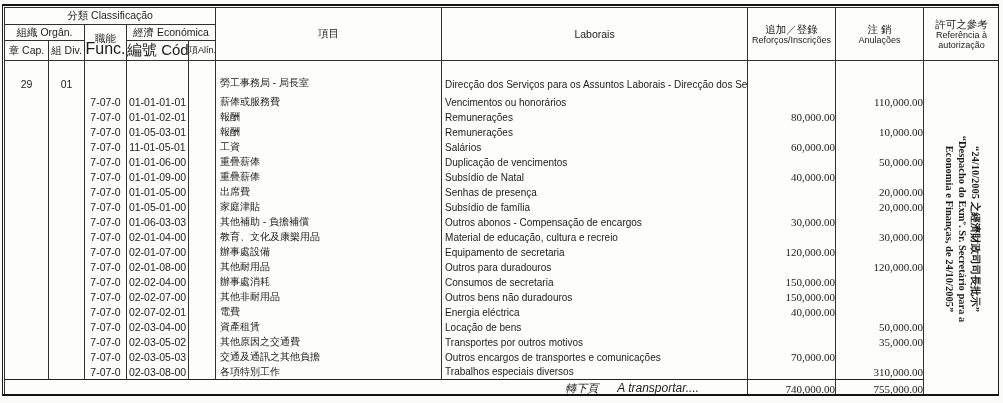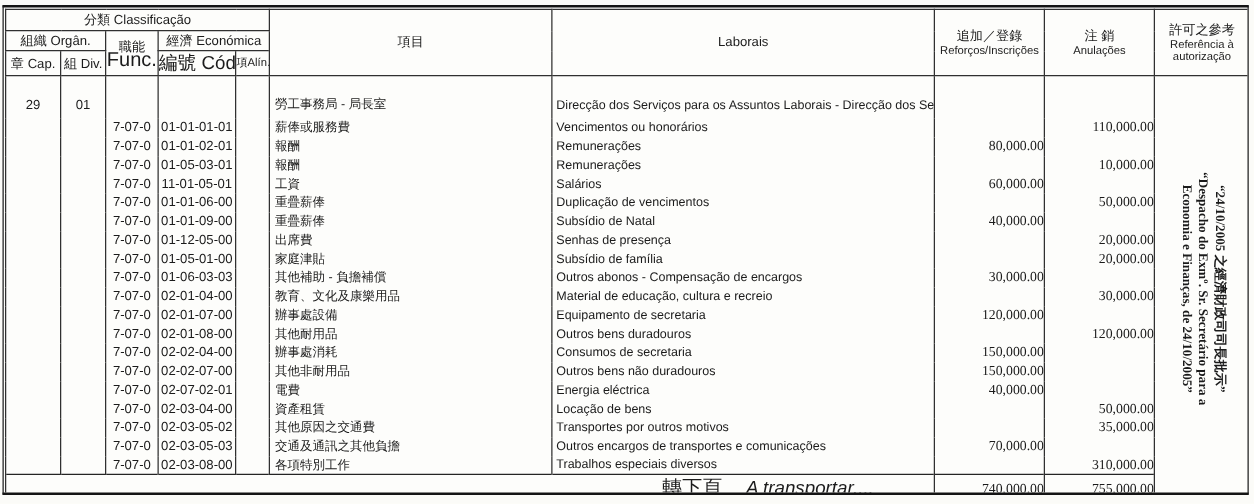--- a/index.html
+++ b/index.html
@@ -39,22 +39,22 @@
   .rub{text-align:left;padding-left:3px;font-size:10px;}
   .num{
     text-align:right;padding-right:0;
     font-family:"Liberation Serif","DejaVu Serif",serif;
     font-size:11px;
   }
   tr.org-row{height:34px;}
   tr.org-row td{vertical-align:bottom;padding-bottom:5px;}
   tr.footer-row td{border-top:1.5px solid #242424;height:17px;vertical-align:middle;}
   .footlbl{text-align:right;padding-right:48px;font-size:11px;}
-  .footlbl .zh{font-size:16px;}
-  .footlbl .it{font-style:italic;margin-left:16px;font-size:15px;}
+  .footlbl .zh{font-size:11px;font-style:italic;}
+  .footlbl .it{font-style:italic;margin-left:16px;font-size:12px;}
   .refcell{position:relative;}
   .refnote{
     position:absolute;top:50%;left:50%;
     transform:translate(-50%,-50%) rotate(90deg);
     font-family:"Liberation Serif","DejaVu Serif",serif;
     font-weight:bold;font-size:10.5px;line-height:13px;
     text-align:center;white-space:nowrap;
   }
 </style>
 </head>
@@ -190,21 +190,21 @@
     <td class="c"></td>
     <td class="item">重疊薪俸</td>
     <td class="rub">Subsídio de Natal</td>
     <td class="num">40,000.00</td>
     <td class="num"></td>
   </tr>
         <tr>
     <td class="c"></td>
     <td class="c"></td>
     <td class="c">7-07-0</td>
-    <td class="c">01-12-05-00</td>
+    <td class="c">01-01-05-00</td>
     <td class="c"></td>
     <td class="item">出席費</td>
     <td class="rub">Senhas de presença</td>
     <td class="num"></td>
     <td class="num">20,000.00</td>
   </tr>
         <tr>
     <td class="c"></td>
     <td class="c"></td>
     <td class="c">7-07-0</td>
@@ -248,21 +248,21 @@
     <td class="num">120,000.00</td>
     <td class="num"></td>
   </tr>
         <tr>
     <td class="c"></td>
     <td class="c"></td>
     <td class="c">7-07-0</td>
     <td class="c">02-01-08-00</td>
     <td class="c"></td>
     <td class="item">其他耐用品</td>
-    <td class="rub">Outros bens duradouros</td>
+    <td class="rub">Outros para duradouros</td>
     <td class="num"></td>
     <td class="num">120,000.00</td>
   </tr>
         <tr>
     <td class="c"></td>
     <td class="c"></td>
     <td class="c">7-07-0</td>
     <td class="c">02-02-04-00</td>
     <td class="c"></td>
     <td class="item">辦事處消耗</td>

